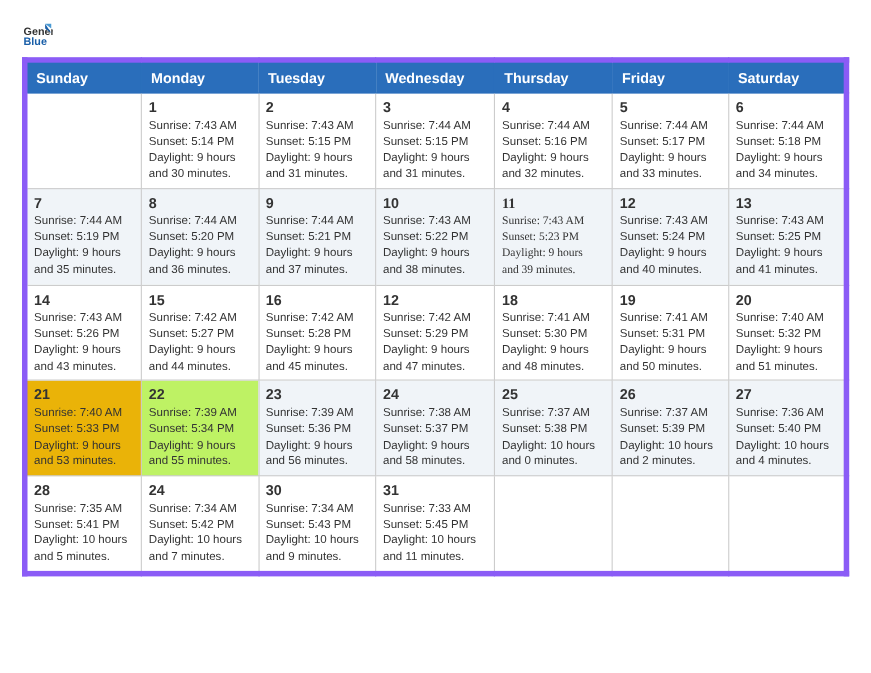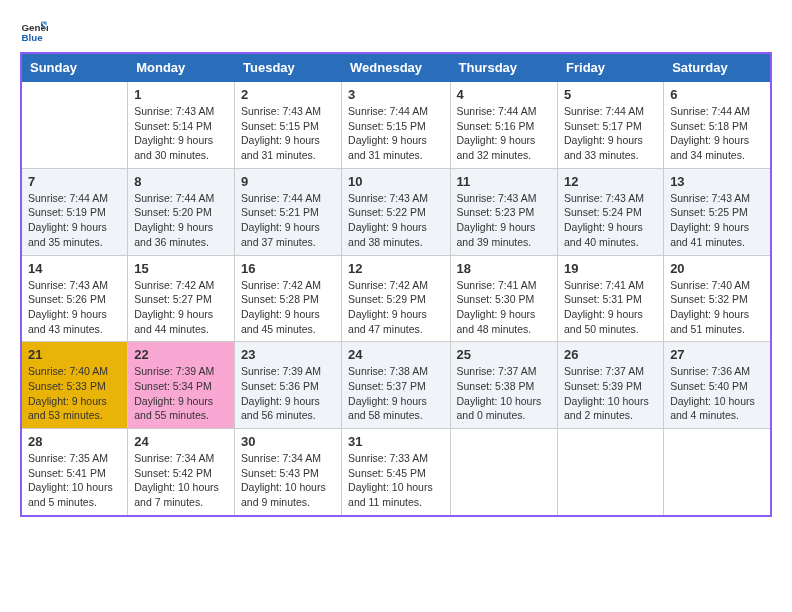--- a/index.html
+++ b/index.html
@@ -33,21 +33,21 @@
       font-weight: bold;
       color: #333;
     }
     .location-title {
       font-size: 16px;
       color: #555;
     }
     .calendar {
       width: 100%;
       border-collapse: collapse;
-      border: 2px solid #8b5cf6;
+      border: 5px solid #8b5cf6;
     }
     .calendar th {
       background-color: #2a6ebb;
       color: #fff;
       text-align: left;
       padding: 6px 8px;
       font-size: 13px;
       border: 1px solid #2a6ebb;
     }
     .calendar td {
@@ -182,21 +182,21 @@
 Daylight: 9 hours
 and 37 minutes.</div>
         </td>
         <td style="background-color: rgb(240, 244, 248);">
           <div class="day-number">10</div>
           <div class="day-info" style="white-space: pre-line;">Sunrise: 7:43 AM
 Sunset: 5:22 PM
 Daylight: 9 hours
 and 38 minutes.</div>
         </td>
-        <td style="background-color: rgb(240, 244, 248);">
+        <td style="background-color: rgb(240, 244, 248); font-family: Liberation Serif, serif;">
           <div class="day-number">11</div>
           <div class="day-info" style="white-space: pre-line;">Sunrise: 7:43 AM
 Sunset: 5:23 PM
 Daylight: 9 hours
 and 39 minutes.</div>
         </td>
         <td style="background-color: rgb(240, 244, 248);">
           <div class="day-number">12</div>
           <div class="day-info" style="white-space: pre-line;">Sunrise: 7:43 AM
 Sunset: 5:24 PM
@@ -263,21 +263,21 @@
         </td>
       </tr>
       <tr>
         <td style="background-color: #eab308;">
           <div class="day-number">21</div>
           <div class="day-info" style="white-space: pre-line;">Sunrise: 7:40 AM
 Sunset: 5:33 PM
 Daylight: 9 hours
 and 53 minutes.</div>
         </td>
-        <td style="background-color: #f9a8d4;">
+        <td style="background-color: #bef264;">
           <div class="day-number">22</div>
           <div class="day-info" style="white-space: pre-line;">Sunrise: 7:39 AM
 Sunset: 5:34 PM
 Daylight: 9 hours
 and 55 minutes.</div>
         </td>
         <td style="background-color: rgb(240, 244, 248); margin-top: 12px;">
           <div class="day-number">23</div>
           <div class="day-info" style="white-space: pre-line;">Sunrise: 7:39 AM
 Sunset: 5:36 PM

